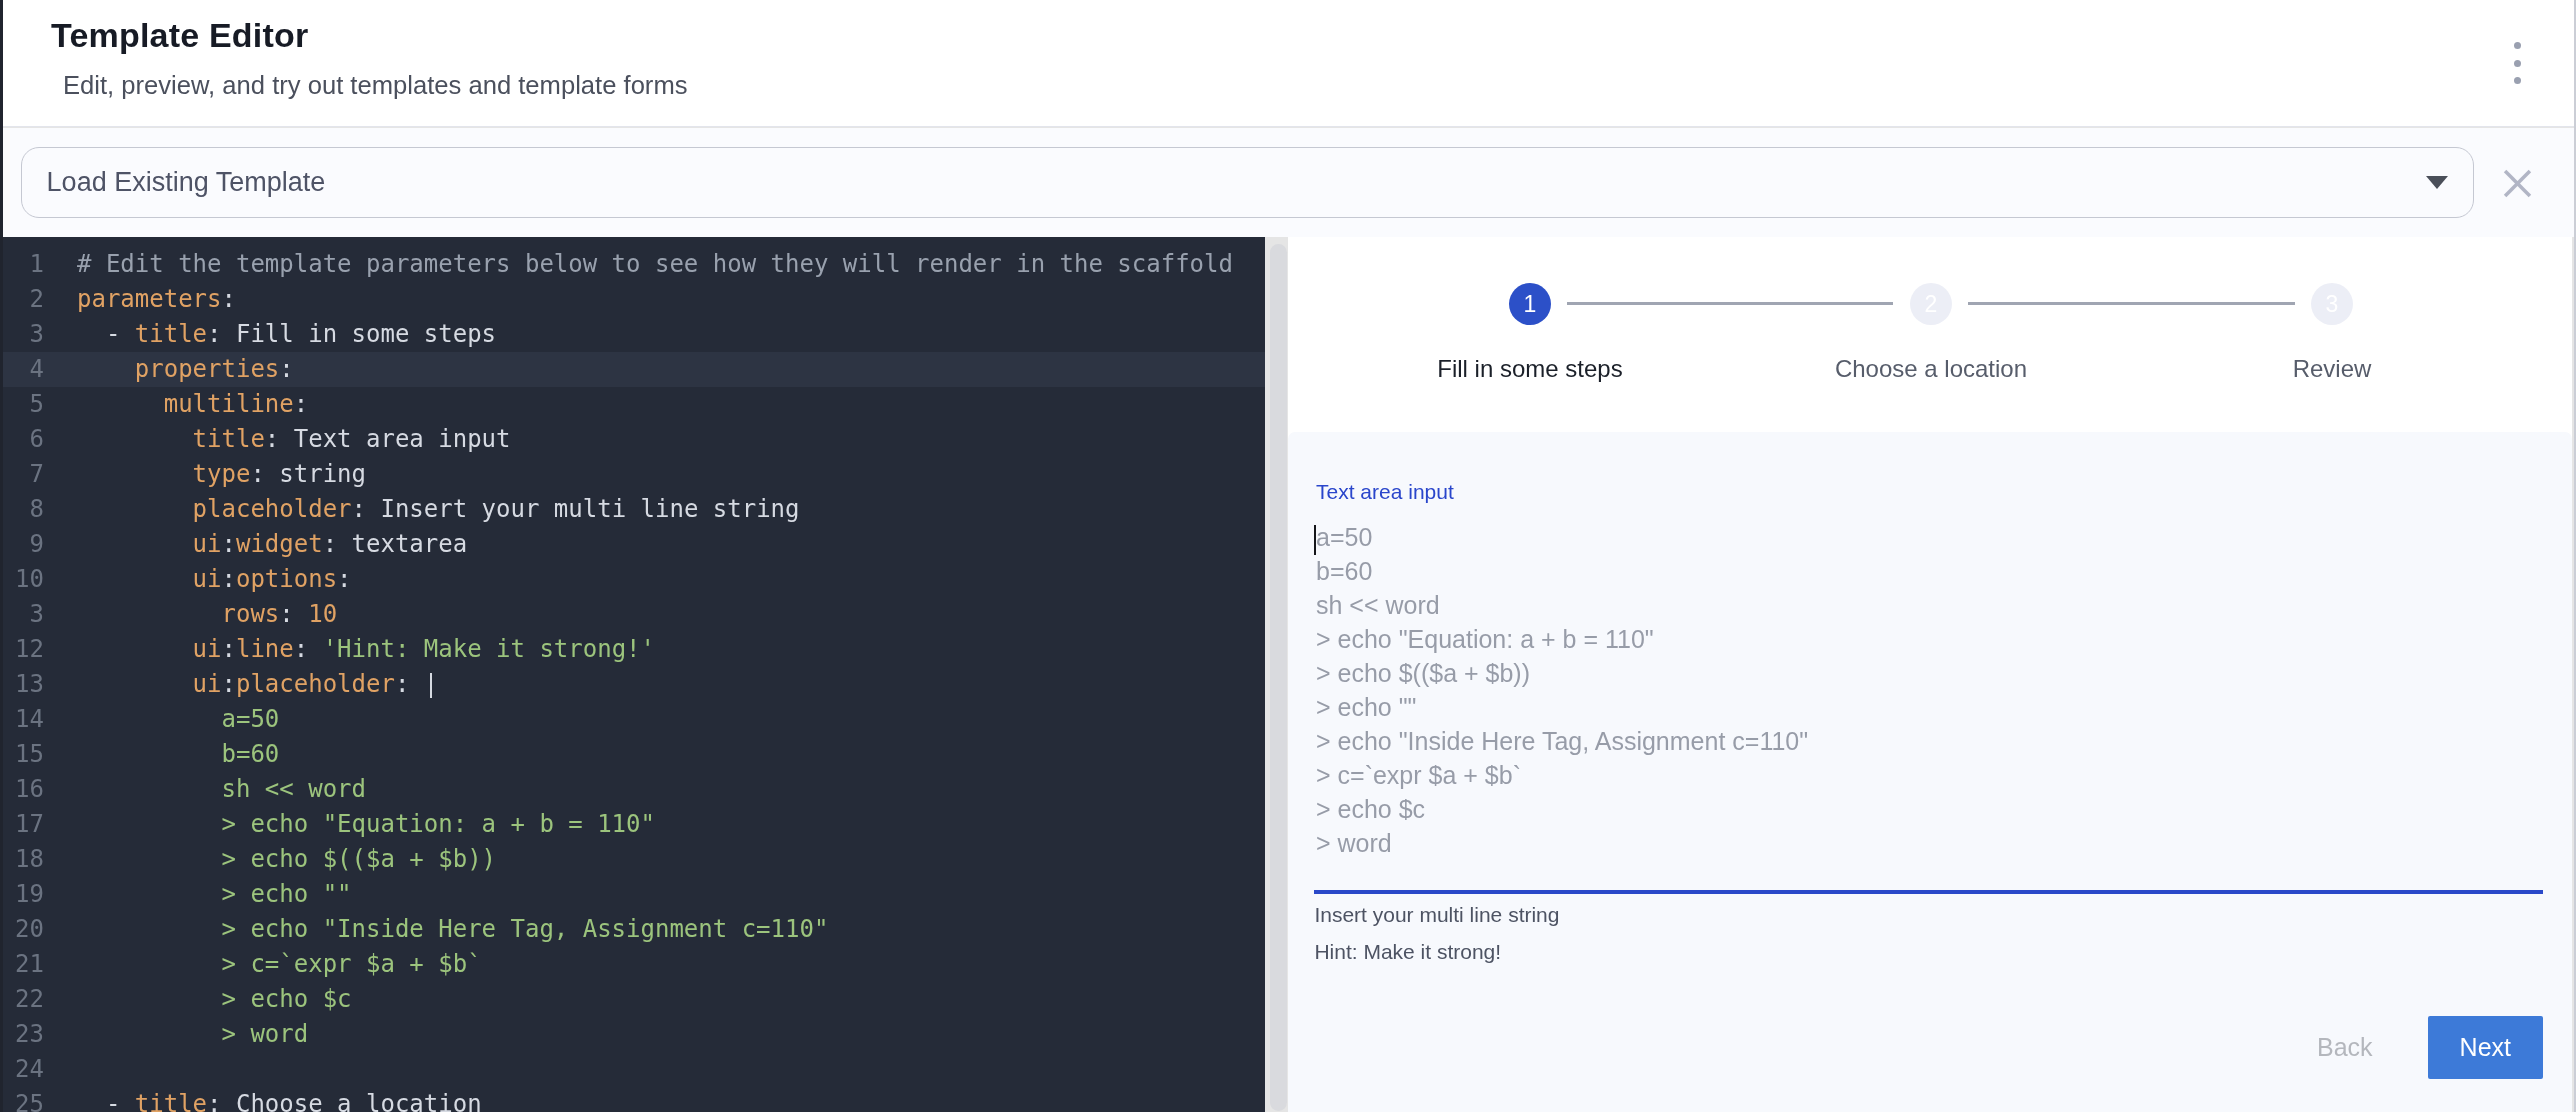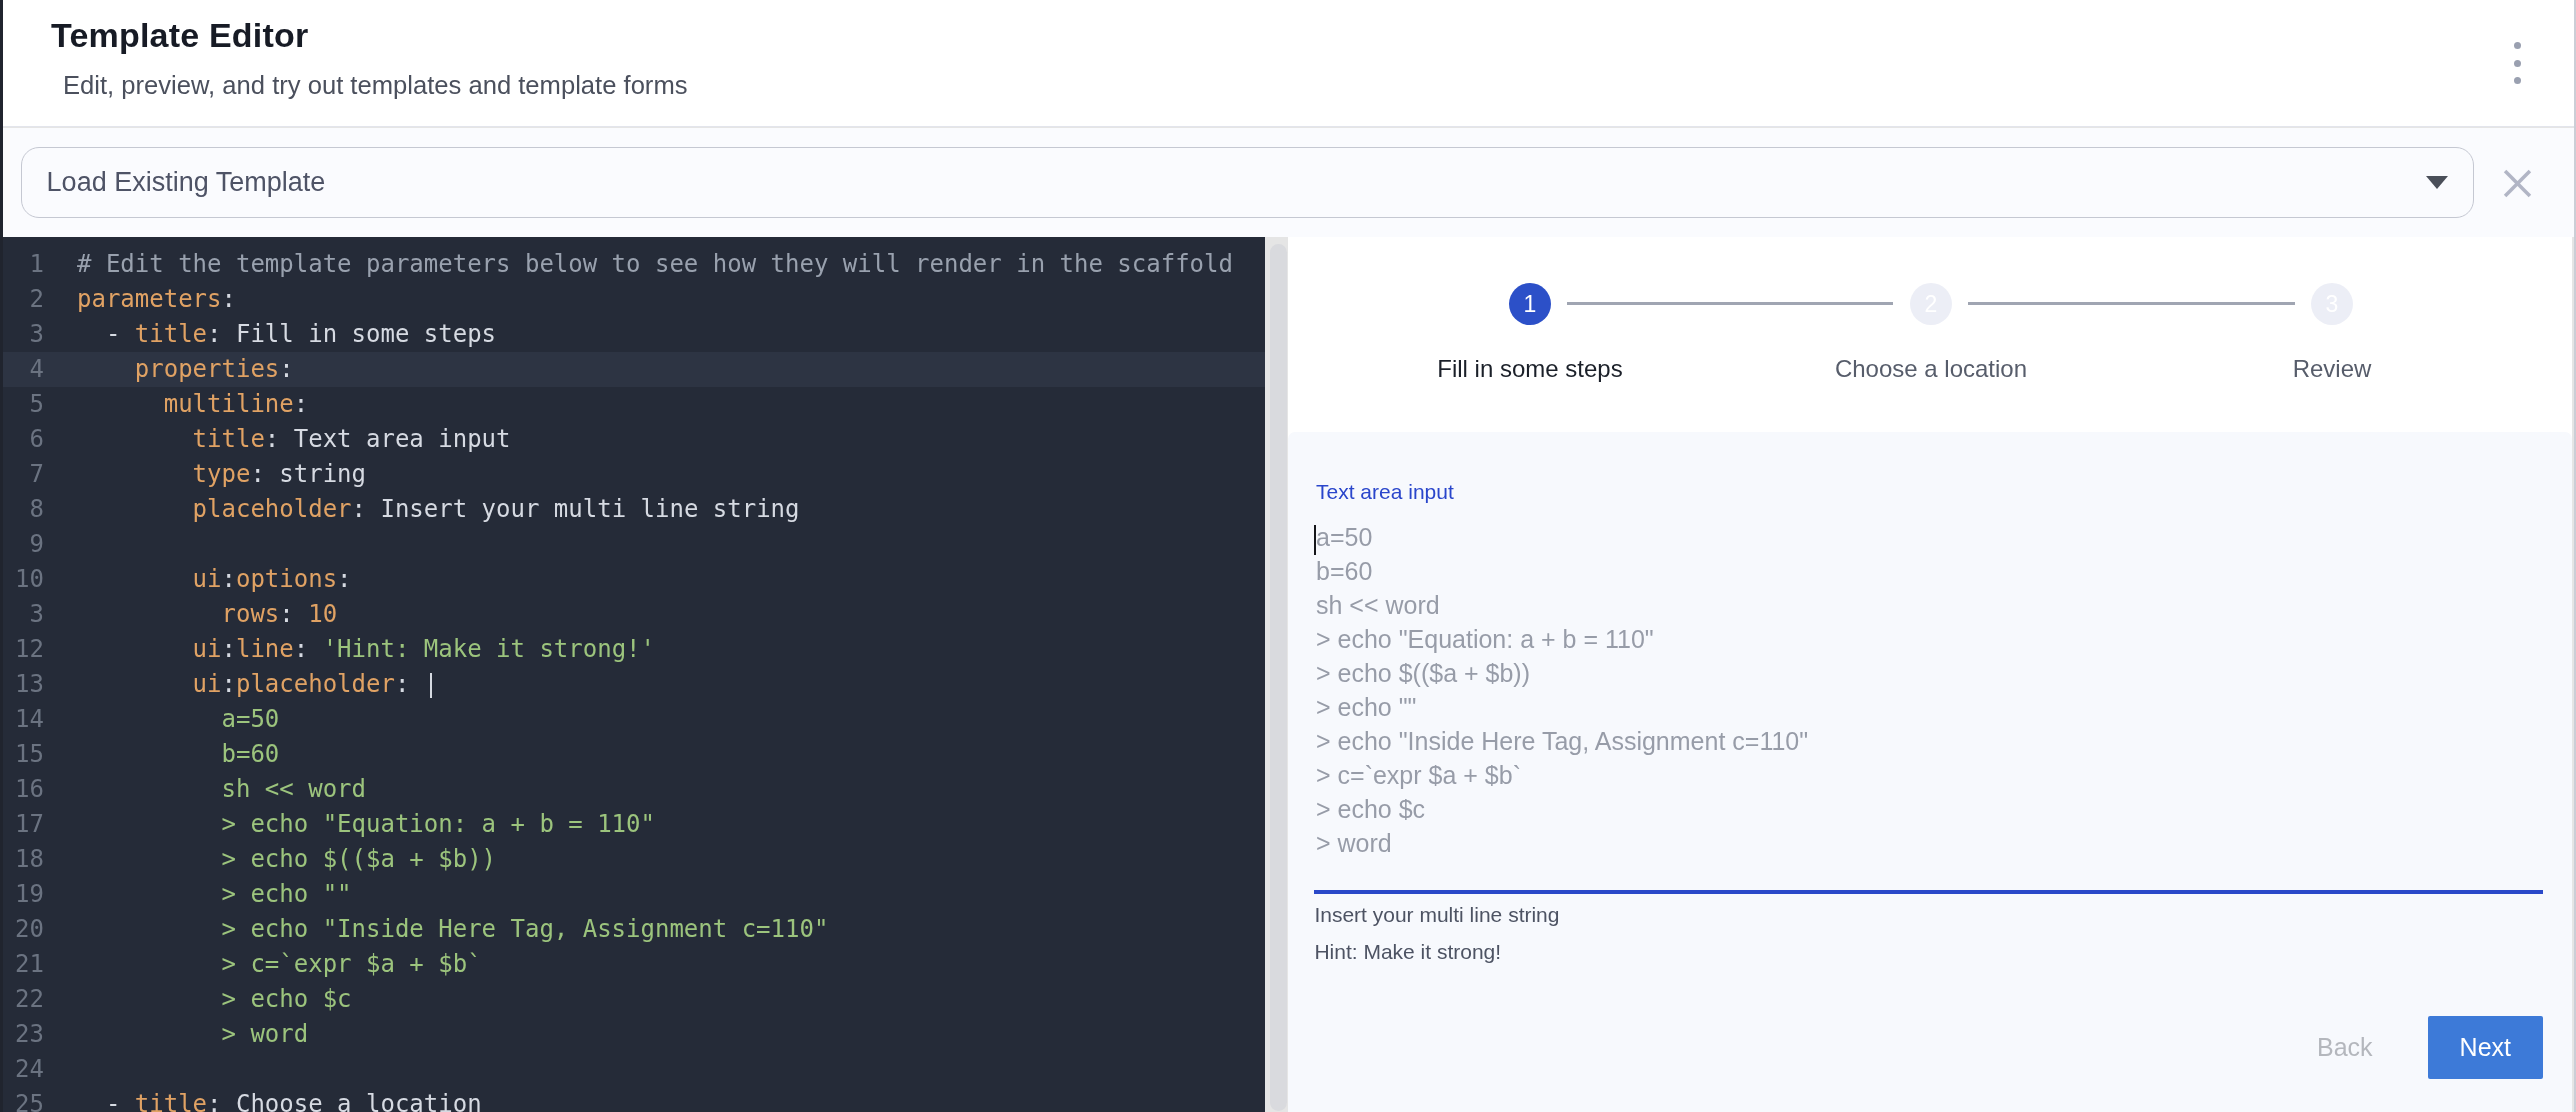--- a/index.html
+++ b/index.html
@@ -88,21 +88,21 @@
 
     <div class="editor" id="editor">
         <div class="cl"><span class="ln">1</span><span class="code"><span class="t-c"># Edit the template parameters below to see how they will render in the scaffold</span></span></div>
         <div class="cl"><span class="ln">2</span><span class="code"><span class="t-k">parameters</span><span class="t-p">:</span></span></div>
         <div class="cl"><span class="ln">3</span><span class="code"><span class="t-p">  - </span><span class="t-k">title</span><span class="t-p">: Fill in some steps</span></span></div>
         <div class="cl active"><span class="ln">4</span><span class="code"><span class="t-p">    </span><span class="t-k">properties</span><span class="t-p">:</span></span></div>
         <div class="cl"><span class="ln">5</span><span class="code"><span class="t-p">      </span><span class="t-k">multiline</span><span class="t-p">:</span></span></div>
         <div class="cl"><span class="ln">6</span><span class="code"><span class="t-p">        </span><span class="t-k">title</span><span class="t-p">: Text area input</span></span></div>
         <div class="cl"><span class="ln">7</span><span class="code"><span class="t-p">        </span><span class="t-k">type</span><span class="t-p">: string</span></span></div>
         <div class="cl"><span class="ln">8</span><span class="code"><span class="t-p">        </span><span class="t-k">placeholder</span><span class="t-p">: Insert your multi line string</span></span></div>
-        <div class="cl"><span class="ln">9</span></div>
+        <div class="cl"><span class="ln">9</span><span class="code"><span class="t-p">        </span><span class="t-k">ui</span><span class="t-p">:</span><span class="t-k">widget</span><span class="t-p">: textarea</span></span></div>
         <div class="cl"><span class="ln">10</span><span class="code"><span class="t-p">        </span><span class="t-k">ui</span><span class="t-p">:</span><span class="t-k">options</span><span class="t-p">:</span></span></div>
         <div class="cl"><span class="ln">3</span><span class="code"><span class="t-p">          </span><span class="t-k">rows</span><span class="t-p">: </span><span class="t-n">10</span></span></div>
         <div class="cl"><span class="ln">12</span><span class="code"><span class="t-p">        </span><span class="t-k">ui</span><span class="t-p">:</span><span class="t-k">line</span><span class="t-p">: </span><span class="t-s">'Hint: Make it strong!'</span></span></div>
         <div class="cl"><span class="ln">13</span><span class="code"><span class="t-p">        </span><span class="t-k">ui</span><span class="t-p">:</span><span class="t-k">placeholder</span><span class="t-p">: |</span></span></div>
         <div class="cl"><span class="ln">14</span><span class="code"><span class="t-s">          a=50</span></span></div>
         <div class="cl"><span class="ln">15</span><span class="code"><span class="t-s">          b=60</span></span></div>
         <div class="cl"><span class="ln">16</span><span class="code"><span class="t-s">          sh &lt;&lt; word</span></span></div>
         <div class="cl"><span class="ln">17</span><span class="code"><span class="t-s">          &gt; echo "Equation: a + b = 110"</span></span></div>
         <div class="cl"><span class="ln">18</span><span class="code"><span class="t-s">          &gt; echo $(($a + $b))</span></span></div>
         <div class="cl"><span class="ln">19</span><span class="code"><span class="t-s">          &gt; echo ""</span></span></div>

